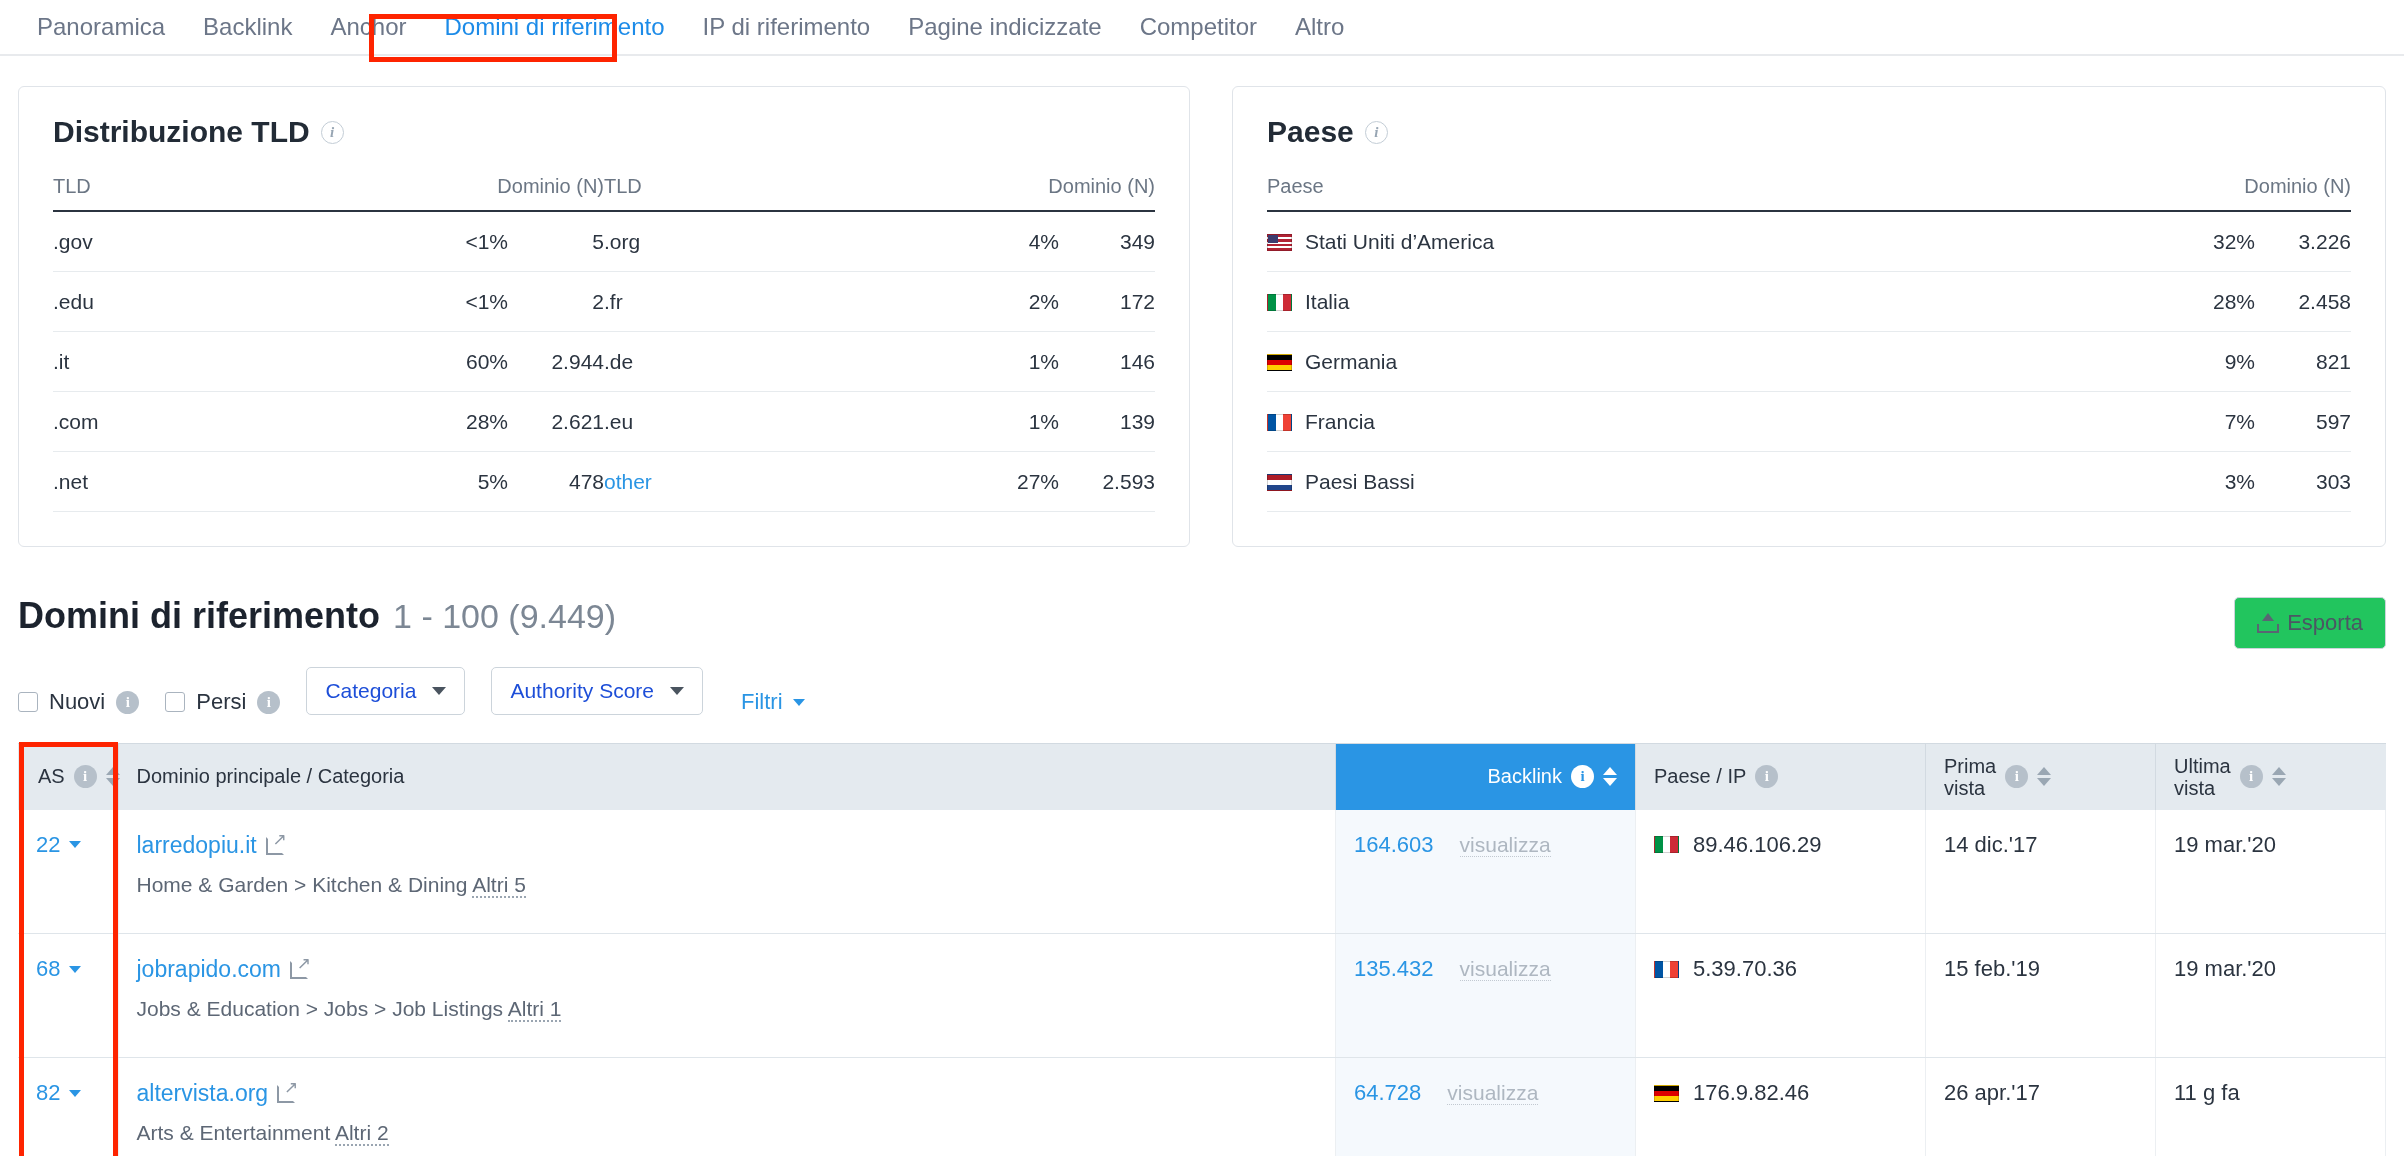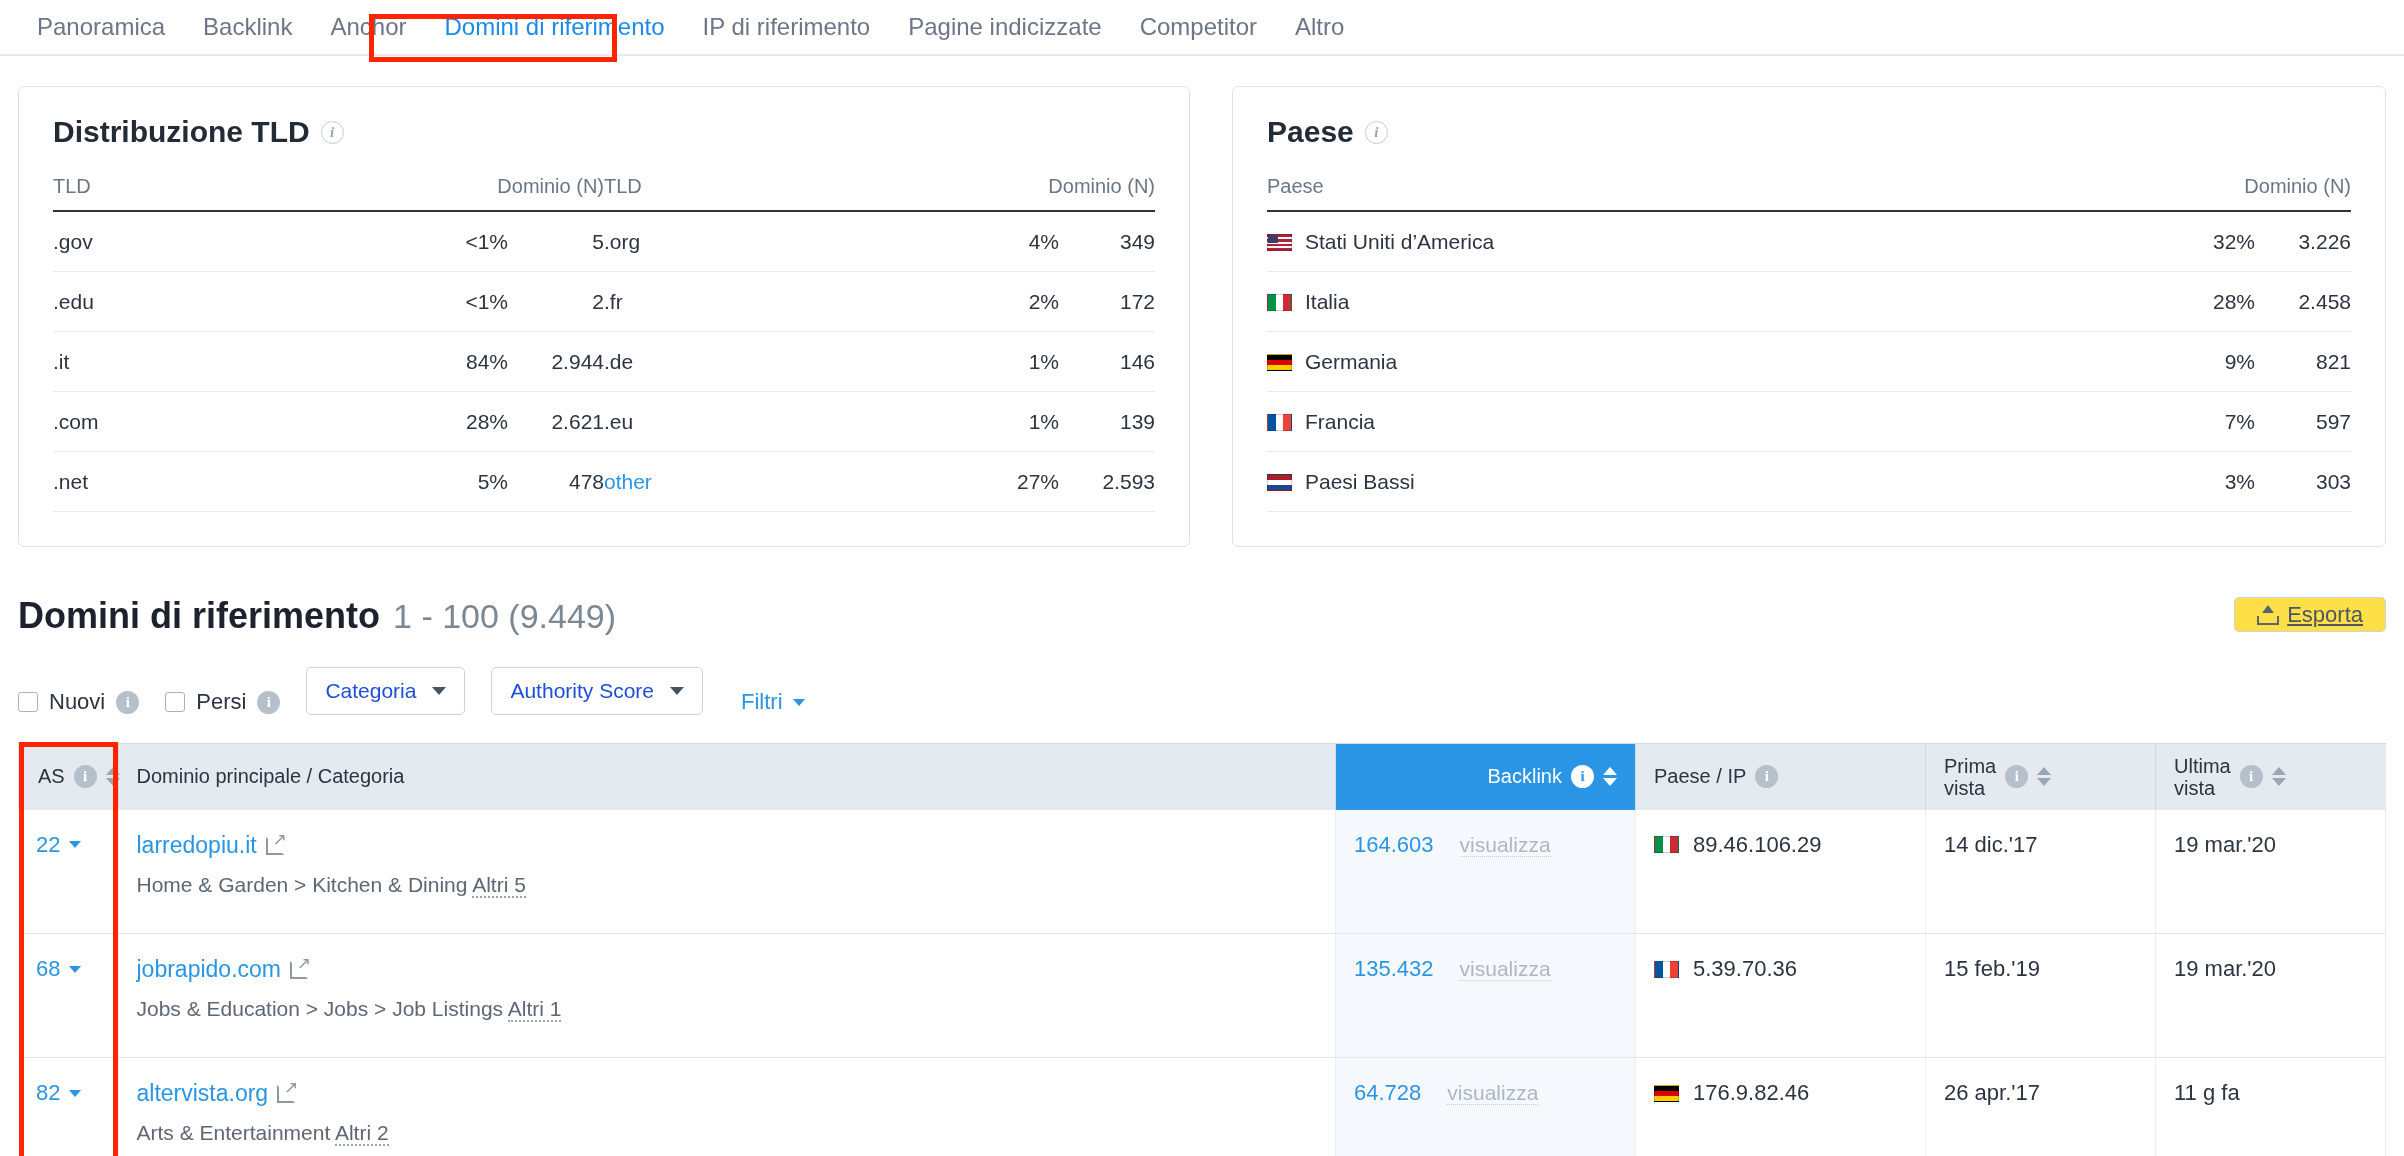--- a/index.html
+++ b/index.html
@@ -108,23 +108,23 @@
   .flag-de { background: linear-gradient(#000 0 33.3%, #dd0000 33.3% 66.6%, #ffce00 66.6% 100%); }
   .flag-fr { background: linear-gradient(90deg, #0055a4 0 33.3%, #fff 33.3% 66.6%, #ef4135 66.6% 100%); }
   .flag-nl { background: linear-gradient(#ae1c28 0 33.3%, #fff 33.3% 66.6%, #21468b 66.6% 100%); }
 
   
   .section { padding: 48px 18px 0 18px; position: relative; }
   .sec-title { font-size: 36px; font-weight: bold; color: #1c232e; display: flex; align-items: baseline; gap: 13px; }
   .sec-count { font-size: 34px; font-weight: normal; color: #7c8794; }
   .export-btn {
     position: absolute; right: 18px; top: 50px;
-    border: 1px solid #ccd4db; border-radius: 5px; background: #fde047;
-    height: 35px; padding: 0 22px; display: flex; align-items: center; gap: 12px;
-    font-size: 22px; color: #4c5664; cursor: pointer; text-decoration: underline;
+    border: 1px solid #ccd4db; border-radius: 5px; background: #22c55e;
+    height: 52px; padding: 0 22px; display: flex; align-items: center; gap: 12px;
+    font-size: 22px; color: #4c5664; cursor: pointer;
   }
   .up-arrow { position: relative; width: 18px; height: 20px; }
   .up-arrow::before {
     content: ""; position: absolute; left: 5px; top: 0; width: 0; height: 0;
     border-left: 6px solid transparent; border-right: 6px solid transparent;
     border-bottom: 8px solid #5a6573;
   }
   .up-arrow::after {
     content: ""; position: absolute; left: 0; bottom: 0; width: 18px; height: 7px;
     border: 2px solid #5a6573; border-top: none;
@@ -244,21 +244,21 @@
                 <td class="pct">&lt;1%</td>
                 <td class="num">5</td>
               </tr>
               <tr>
                 <td class="name">.edu</td>
                 <td class="pct">&lt;1%</td>
                 <td class="num">2</td>
               </tr>
               <tr>
                 <td class="name">.it</td>
-                <td class="pct">84%</td>
+                <td class="pct">60%</td>
                 <td class="num">2.944</td>
               </tr>
               <tr>
                 <td class="name">.com</td>
                 <td class="pct">28%</td>
                 <td class="num">2.621</td>
               </tr>
               <tr>
                 <td class="name">.net</td>
                 <td class="pct">5%</td>

